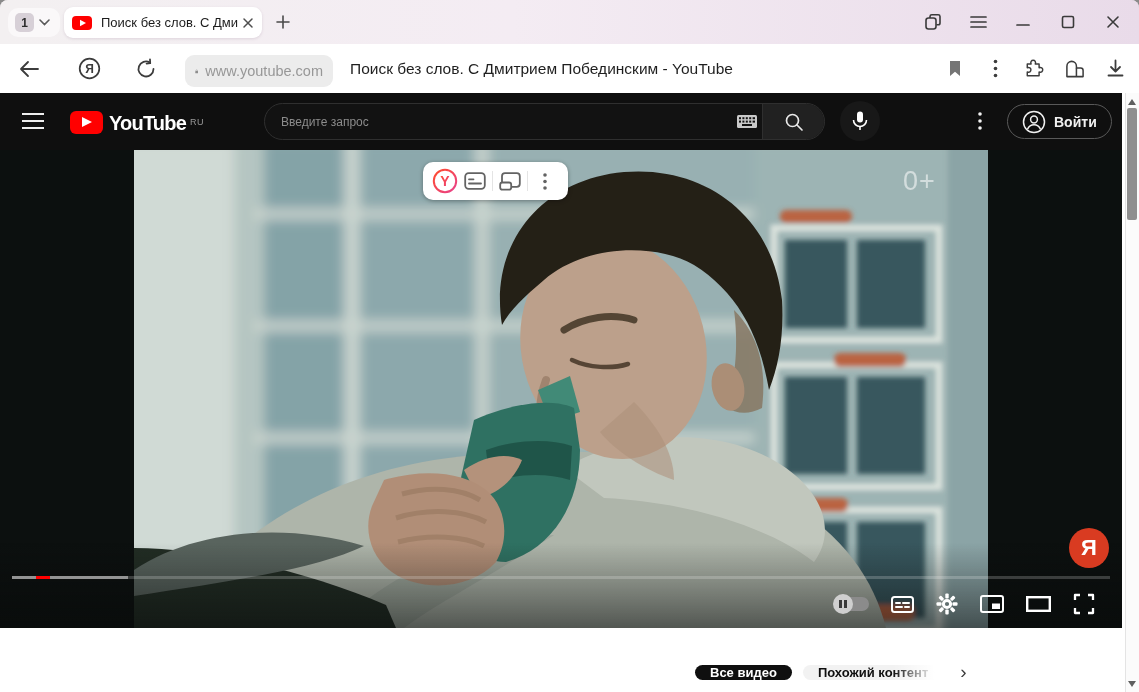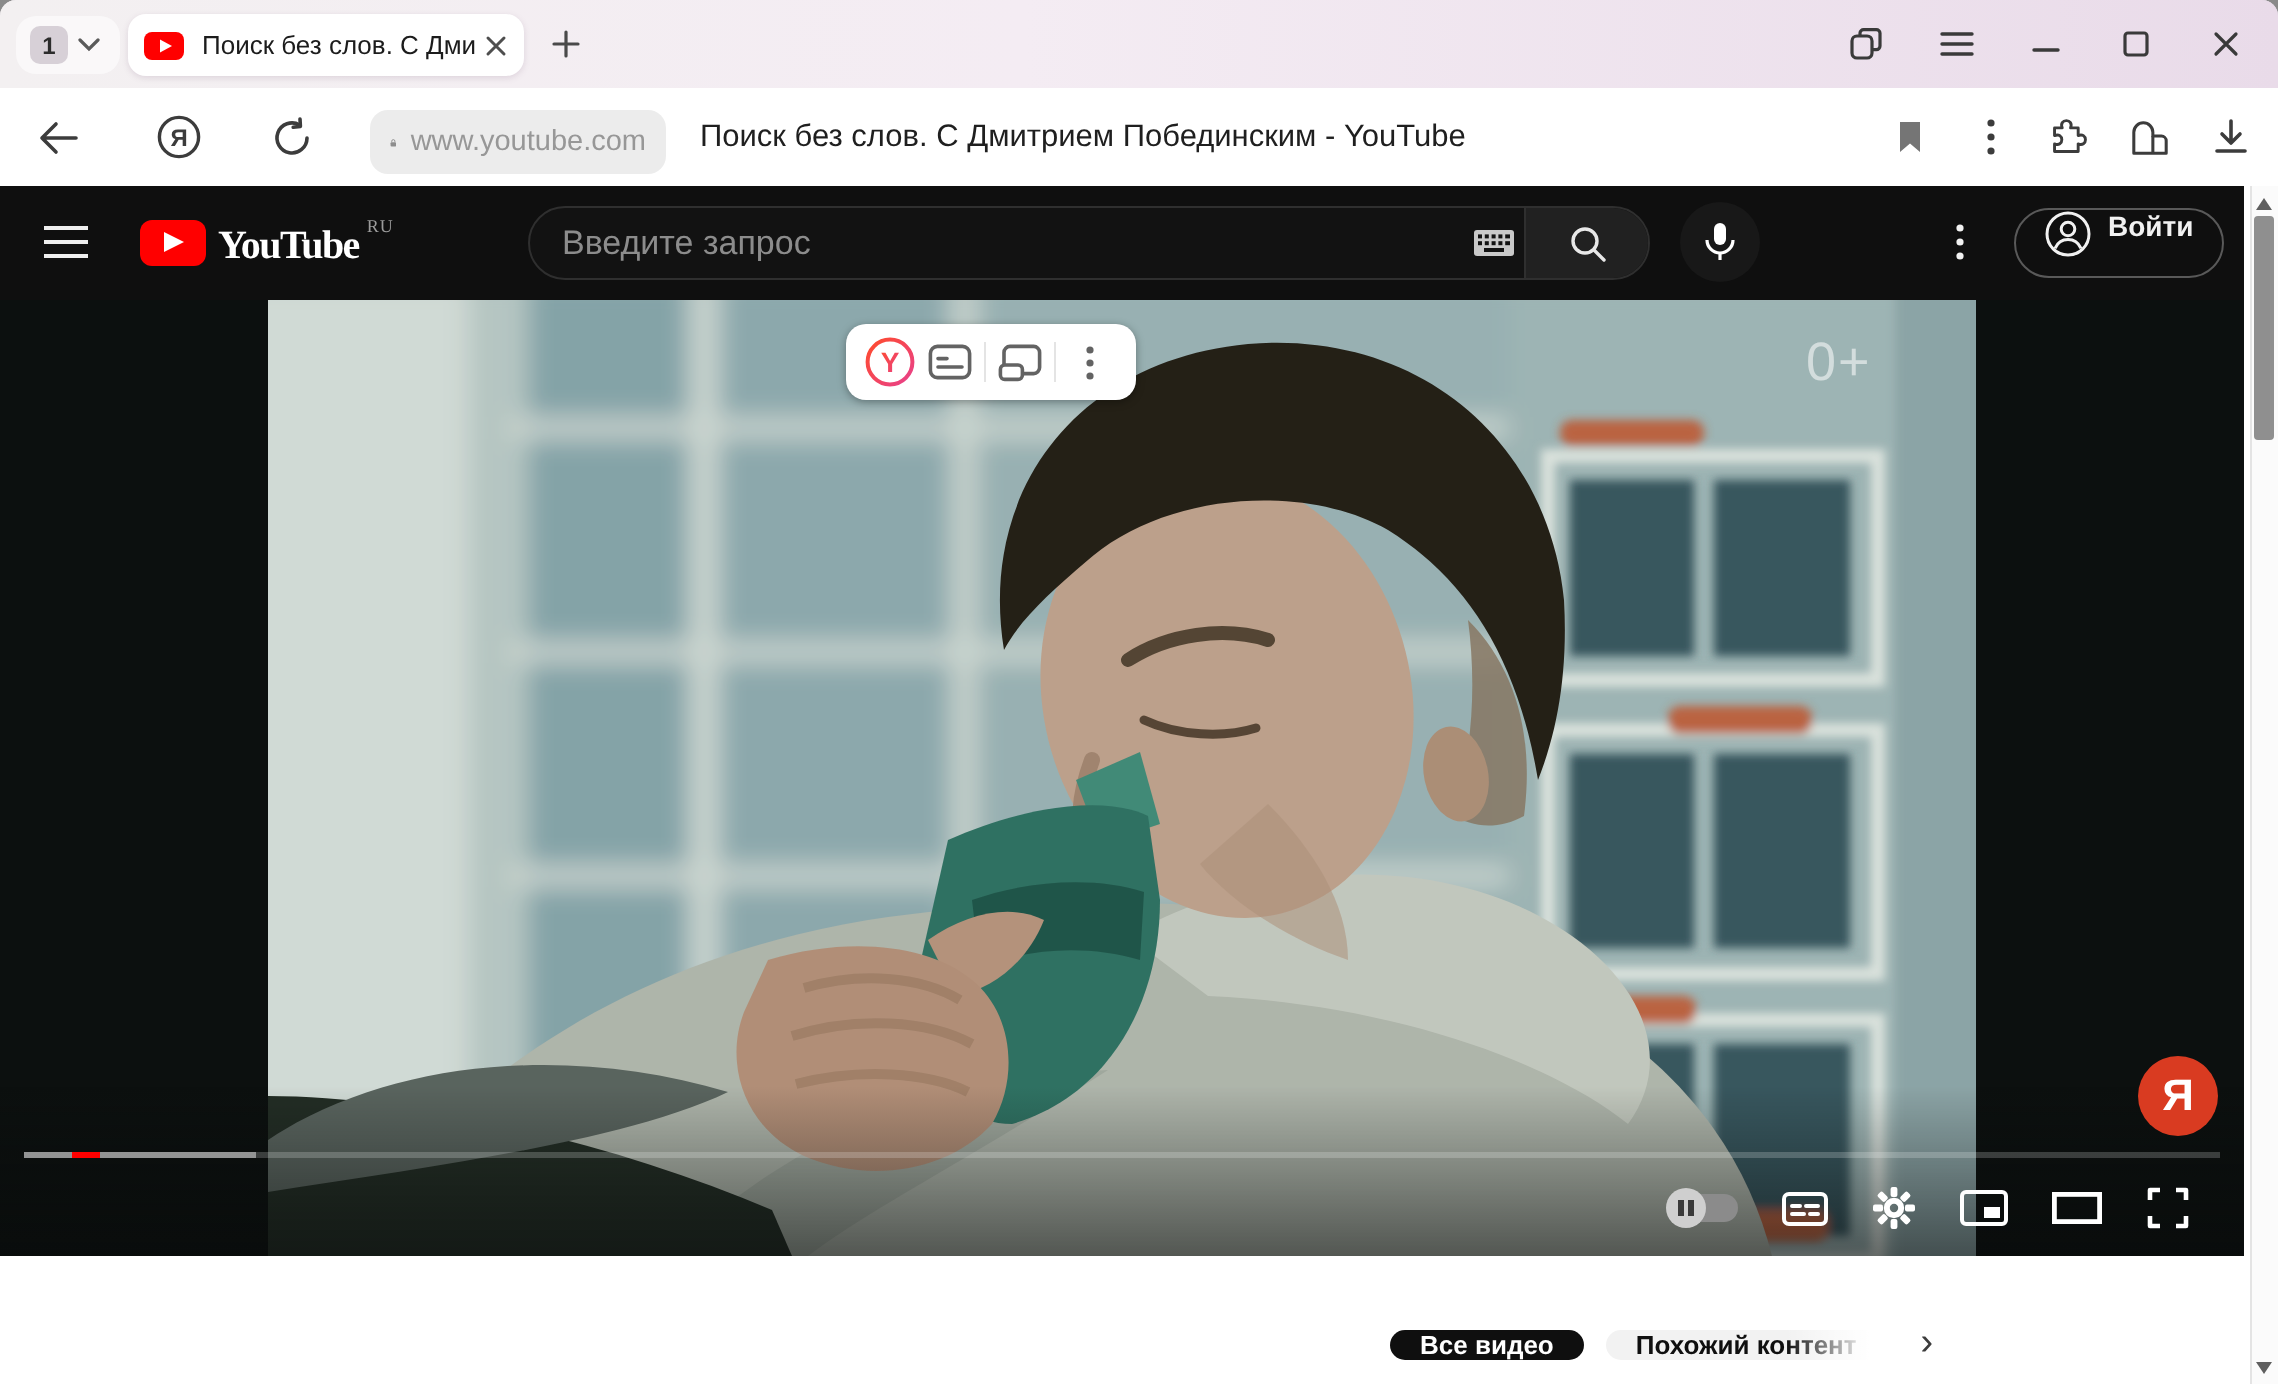--- a/index.html
+++ b/index.html
@@ -37,39 +37,39 @@
   .tb-right .icon-btn { width:20px; height:20px; }
 
   
   .content { position:absolute; top:93px; left:0; width:1122px; bottom:0; background:#fff; }
 
   
   .yt-header { position:absolute; top:0; left:0; right:0; height:57px; background:#0f0f0f; }
   .yt-hamburger { position:absolute; left:22px; top:18px; width:22px; height:20px; display:flex;
                   flex-direction:column; justify-content:space-between; padding:2px 0; }
   .yt-hamburger i { display:block; height:1.8px; background:#eee; }
-  .yt-logo { position:absolute; left:70px; top:11px; display:flex; align-items:flex-start;font-family:Liberation Serif, serif; }
+  .yt-logo { position:absolute; left:70px; top:11px; display:flex; align-items:center; }
   .yt-logo-badge { width:33px; height:23px; background:#f00; border-radius:6px; position:relative; margin-top:6px; }
   .yt-logo-badge:after { content:""; position:absolute; left:12px; top:6px; border-left:10px solid #fff;
                          border-top:5.5px solid transparent; border-bottom:5.5px solid transparent; }
   .yt-logo-text { color:#fff; font-size:20px; font-weight:bold; letter-spacing:-0.8px; margin:8px 0 0 6px; }
   .yt-logo-region { color:#9b9b9b; font-size:9px; margin:4px 0 0 4px; letter-spacing:.5px; }
   .yt-search { position:absolute; left:264px; top:10px; width:561px; height:37px; border:1px solid #2f2f2f;
                border-radius:19px; background:#121212; display:flex; align-items:center; overflow:hidden; }
-  .yt-search input { flex:1; background:transparent; border:0; outline:none; color:#eee; font-size:17px;
+  .yt-search input { flex:1; background:transparent; border:0; outline:none; color:#eee; font-size:12px;
                      padding:0 10px 0 16px; font-family:"Liberation Sans",sans-serif; }
   .yt-search input::placeholder { color:#8c8c8c; }
   .yt-kb { width:30px; display:flex; align-items:center; justify-content:center; }
   .yt-search-btn { width:62px; height:37px; background:#212121; border-left:1px solid #2f2f2f;
                    display:flex; align-items:center; justify-content:center; }
   .yt-mic { position:absolute; left:840px; top:8px; width:40px; height:40px; border-radius:50%;
             background:#181818; display:flex; align-items:center; justify-content:center; }
   .yt-dots { position:absolute; left:972px; top:16px; width:16px; height:24px; }
   .yt-signin { position:absolute; left:1007px; top:11px; height:35px; padding:0 14px;
-               border:1px solid #595959; border-radius:18px; display:flex; gap:8px;
+               border:1px solid #595959; border-radius:18px; display:flex; align-items:center; gap:8px;
                color:#f1f1f1; font-size:14px; font-weight:bold; background:transparent; }
 
   
   .player { position:absolute; top:57px; left:0; right:0; height:478px; background:#0c100f; overflow:hidden; }
   .scene { position:absolute; left:134px; top:0; width:854px; height:478px; }
   .player-grad { position:absolute; left:0; right:0; bottom:0; height:85px;
                  background:linear-gradient(rgba(8,10,10,0),rgba(8,10,10,.55)); z-index:1; }
   .age-badge { position:absolute; left:903px; top:16px; font-size:27px; font-weight:300;
                color:rgba(255,255,255,.55); z-index:2; letter-spacing:1px; }
   .overlay-pill { position:absolute; left:423px; top:12px; height:38px; background:#fff; border-radius:10px;

